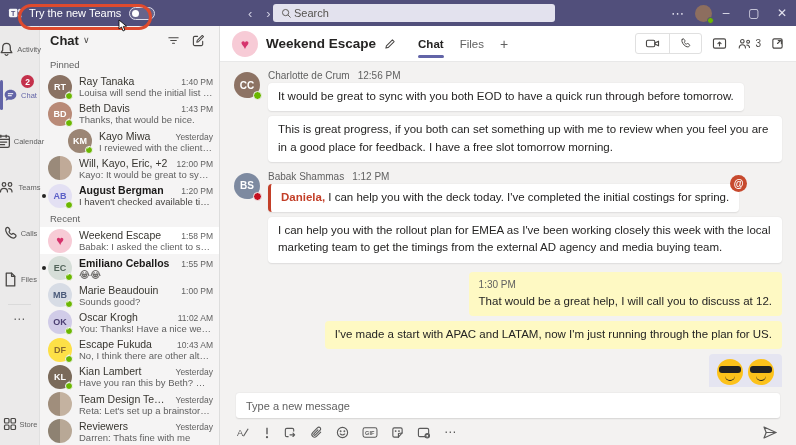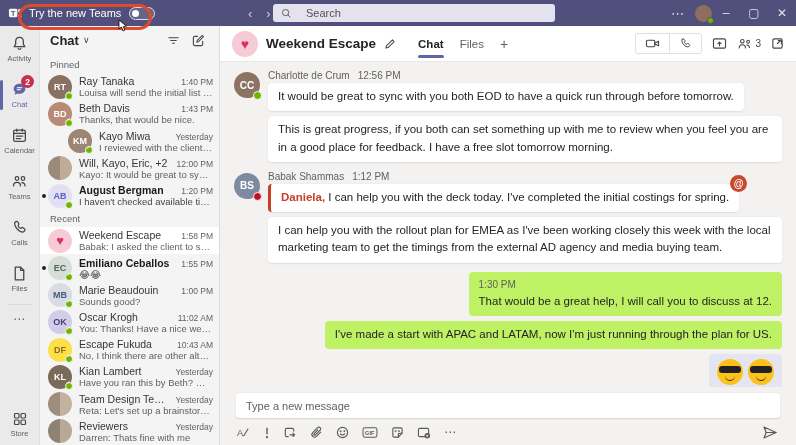--- a/index.html
+++ b/index.html
@@ -16,34 +16,34 @@
     position:relative; background:rgba(255,255,255,.12); margin-left:2px; }
   .toggle .knob { position:absolute; left:2px; top:2px; width:7px; height:7px;
     border-radius:50%; background:#fff; }
   .annotation { position:absolute; left:18px; top:-2px; width:134px; height:26px;
     border:3px solid #DE4A2E; border-radius:14px; pointer-events:none; z-index:40; }
   .cursor-glyph { position:absolute; left:118px; top:13px; z-index:41; }
   .nav-arrows { position:absolute; left:248px; top:0; height:26px; display:flex;
     align-items:center; gap:14px; font-size:13px; color:#CDCCE0; }
   .searchbox { position:absolute; left:273px; top:4px; width:282px; height:18px;
     background:#E3E2EE; border-radius:3px; display:flex; align-items:center;
-    gap:14px; padding-left:8px; color:#55524E; font-size:11px; }
+    gap:2px; padding-left:8px; color:#55524E; font-size:11px; }
   .tb-right { position:absolute; right:0; top:0; height:26px; display:flex; align-items:center; }
   .tb-more { font-size:13px; color:#DDDCEA; padding:0 10px; letter-spacing:1px; }
   .tb-avatar { width:17px; height:17px; border-radius:50%; background:#8D6E5F;
     position:relative; color:#fff; font-size:7px; display:flex; align-items:center; justify-content:center; }
   .tb-avatar .p-dot { position:absolute; right:-2px; bottom:-2px; width:7px; height:7px;
     border-radius:50%; background:#6BB700; border:1px solid #514F7B; }
   .winbtn { width:28px; height:26px; display:flex; align-items:center; justify-content:center;
     color:#E4E3EF; font-size:12px; }
 
   
   .rail { position:absolute; left:0; top:26px; width:40px; height:419px;
     background:#EBEAEA; border-right:1px solid #E0E0E0; display:flex; flex-direction:column; z-index:10; }
-  .rail-item { height:46px; display:flex; flex-direction:column; align-items:center;
+  .rail-item { height:46px; display:flex; align-items:center;
     justify-content:center; gap:2px; position:relative; color:#484644; }
   .rail-item .lbl { font-size:7.5px; color:#616161; }
   .rail-item.active { color:#6264A7; }
   .rail-item.active .lbl { color:#6264A7; }
   .rail-item.active::before { content:""; position:absolute; left:0; top:8px; bottom:8px;
     width:3px; background:#6264A7; border-radius:2px; }
   .rail-badge { position:absolute; top:3px; right:5px; min-width:13px; height:13px;
     border-radius:7px; background:#C4314B; color:#fff; font-size:8.5px; font-weight:bold;
     display:flex; align-items:center; justify-content:center; padding:0 3px; }
   .rail-divider { height:1px; background:#DADADA; margin:2px 8px; }
@@ -121,21 +121,21 @@
   .bubble { background:#fff; border-radius:4px; padding:5px 10px 6px 10px; font-size:11.5px;
     line-height:1.5; color:#252423; width:fit-content; max-width:532px;
     box-shadow:0 0.5px 1.5px rgba(0,0,0,.09); position:relative; }
   .bubble.mention { border-left:3px solid #C33F28; }
   .mention-lead, .mention-tail { color:#C33F28; font-weight:bold; }
   .at-badge { position:absolute; width:17px; height:17px; border-radius:50%; background:#C74A2E;
     color:#fff; font-size:10px; font-weight:bold; display:flex; align-items:center;
     justify-content:center; }
   .at-tr { right:-8px; top:-9px; }
   .mgroup.own { flex-direction:column; align-items:flex-end; gap:5px; }
-  .mgroup.own .bubble { background:#bef264; box-shadow:none; }
+  .mgroup.own .bubble { background:#fef9c3; box-shadow:none; }
   .own-time { display:block; font-size:10px; color:#616161; margin-bottom:1px; }
   .emoji-bubble { background:#E5E5F1; border-radius:4px; padding:5px 8px; display:flex; gap:5px; }
   .cool { width:26px; height:26px; border-radius:50%; background:#FCC21B; position:relative; }
   .cool::before { content:""; position:absolute; left:2px; right:2px; top:7px; height:7px;
     background:#222; border-radius:3px; }
   .cool::after { content:""; position:absolute; left:8px; right:8px; bottom:4px; height:6px;
     border:1.6px solid #222; border-top:none; border-left:none; border-right:none; border-radius:0 0 8px 8px; }
 
   
   .compose { position:absolute; left:0; right:0; bottom:0; height:58px; background:#F3F2F1;

